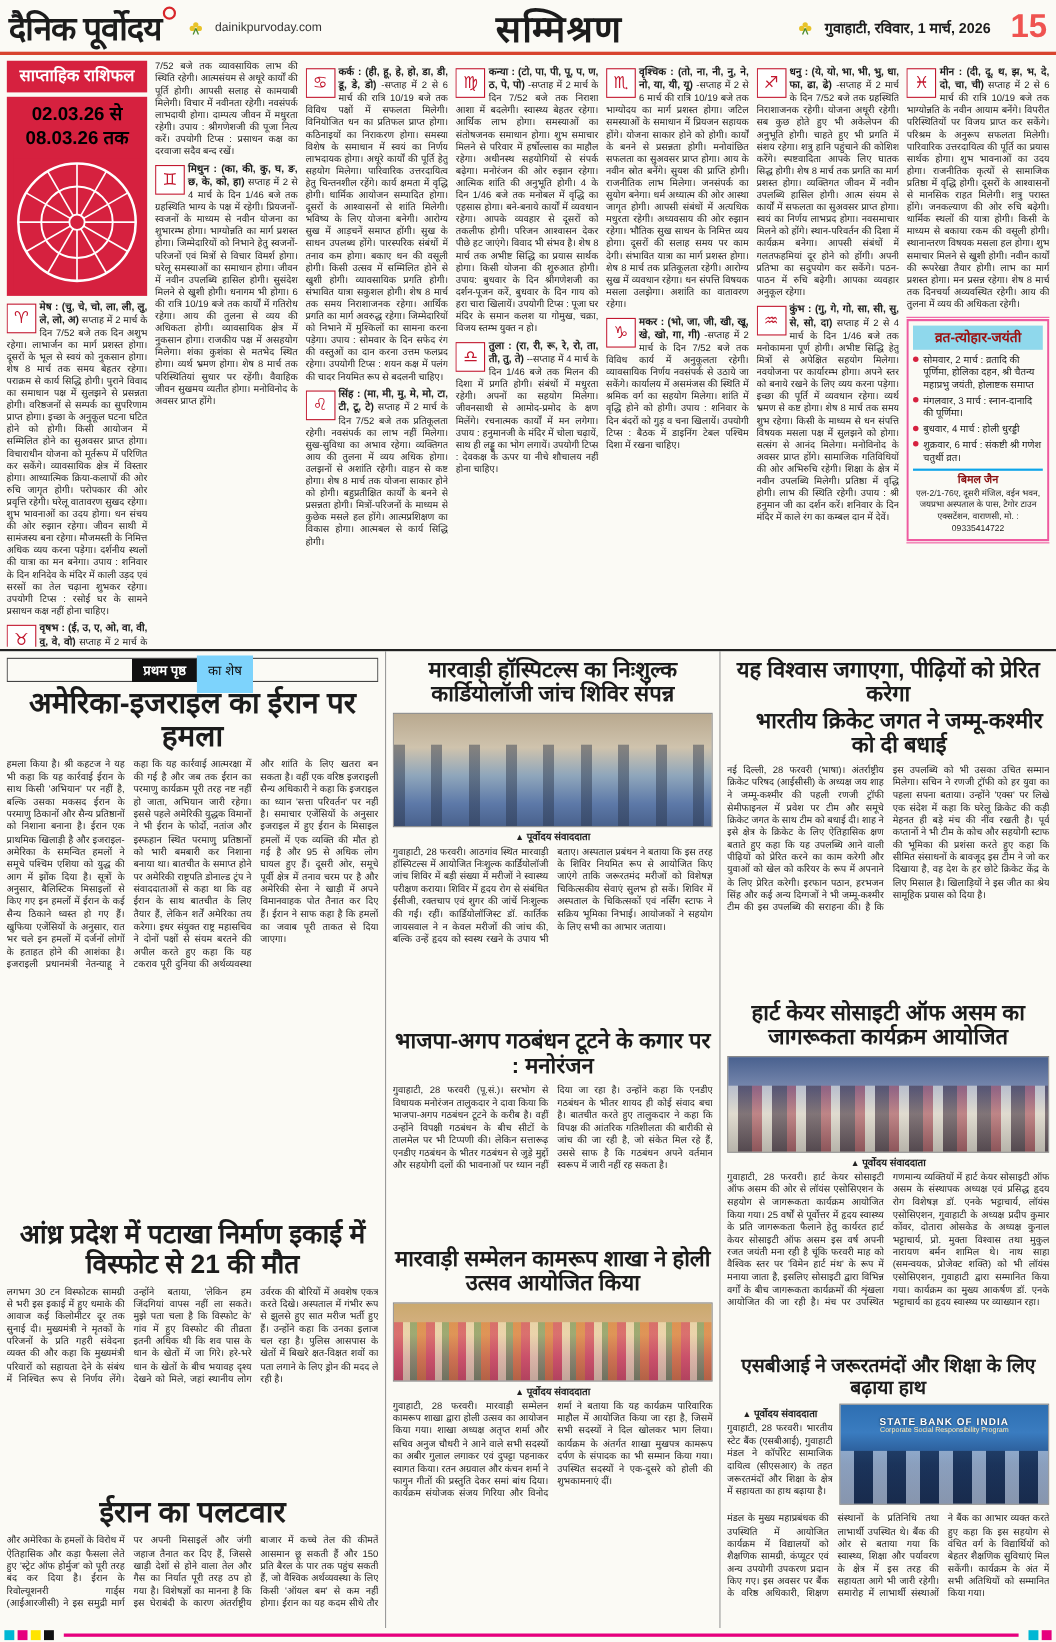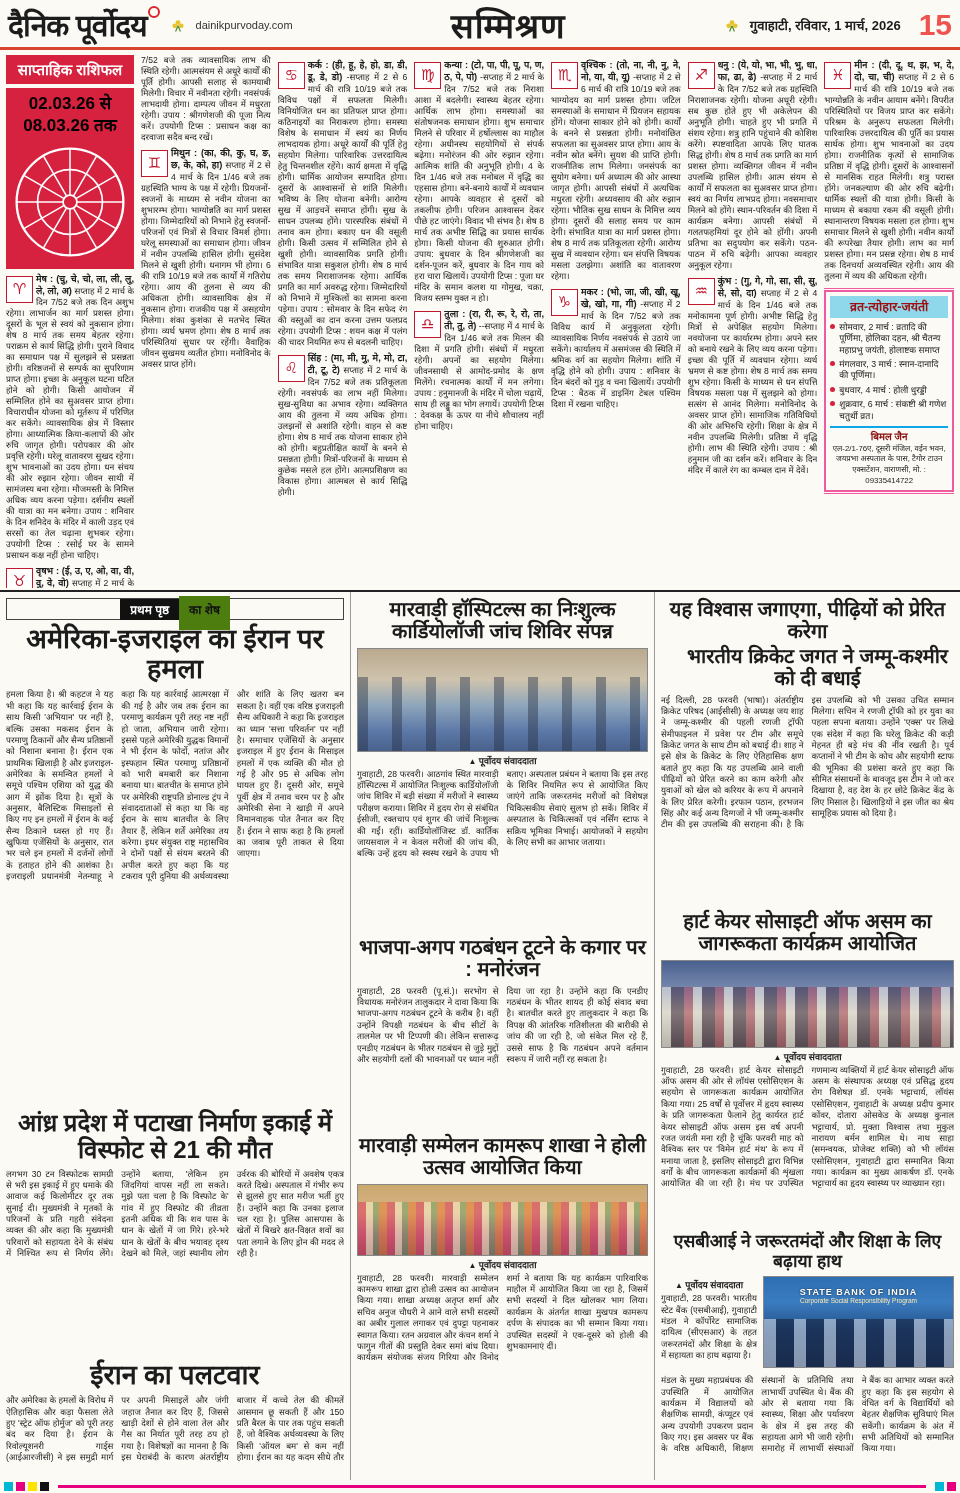--- a/index.html
+++ b/index.html
@@ -41,21 +41,21 @@
   .vrat-name{font-weight:bold;font-size:10px;color:#8a1111;}
   .vrat-addr{font-size:7.8px;line-height:1.35;}
   
   .articles{flex:1;display:grid;grid-template-columns:350px 304px 1fr;box-sizing:border-box;}
   .acol{padding:4px 6px;box-sizing:border-box;overflow:hidden;}
   .acol+.acol{border-left:1px solid #9a9a9a;}
   .article{overflow:hidden;}
   .tagrow{border:1px solid #444;height:20px;display:flex;align-items:center;justify-content:center;
           gap:0;margin:2px 0 4px 0;}
   .tag1{background:#111;color:#fff;font-weight:bold;font-size:12px;padding:2px 10px;}
-  .tag2{background:#4d7c0f;color:#111;font-weight:bold;font-size:12px;padding:12px 10px;}
+  .tag2{background:#7dd3fc;color:#111;font-weight:normal;font-size:12px;padding:12px 10px;}
   .headline{font-weight:bold;text-align:center;line-height:1.12;margin:2px 0 5px 0;}
   .h-xl{font-size:27px;}
   .h-lg{font-size:24px;}
   .h-md{font-size:20px;}
   .h-sm{font-size:17.5px;}
   .body-txt{font-size:8.6px;line-height:1.32;text-align:justify;column-gap:8px;overflow:hidden;}
   .c3{column-count:3;}
   .c2{column-count:2;}
   .byline{font-weight:bold;font-size:9px;text-align:center;margin:2px 0;}
   .byline .tri{color:#222;font-size:8px;}

